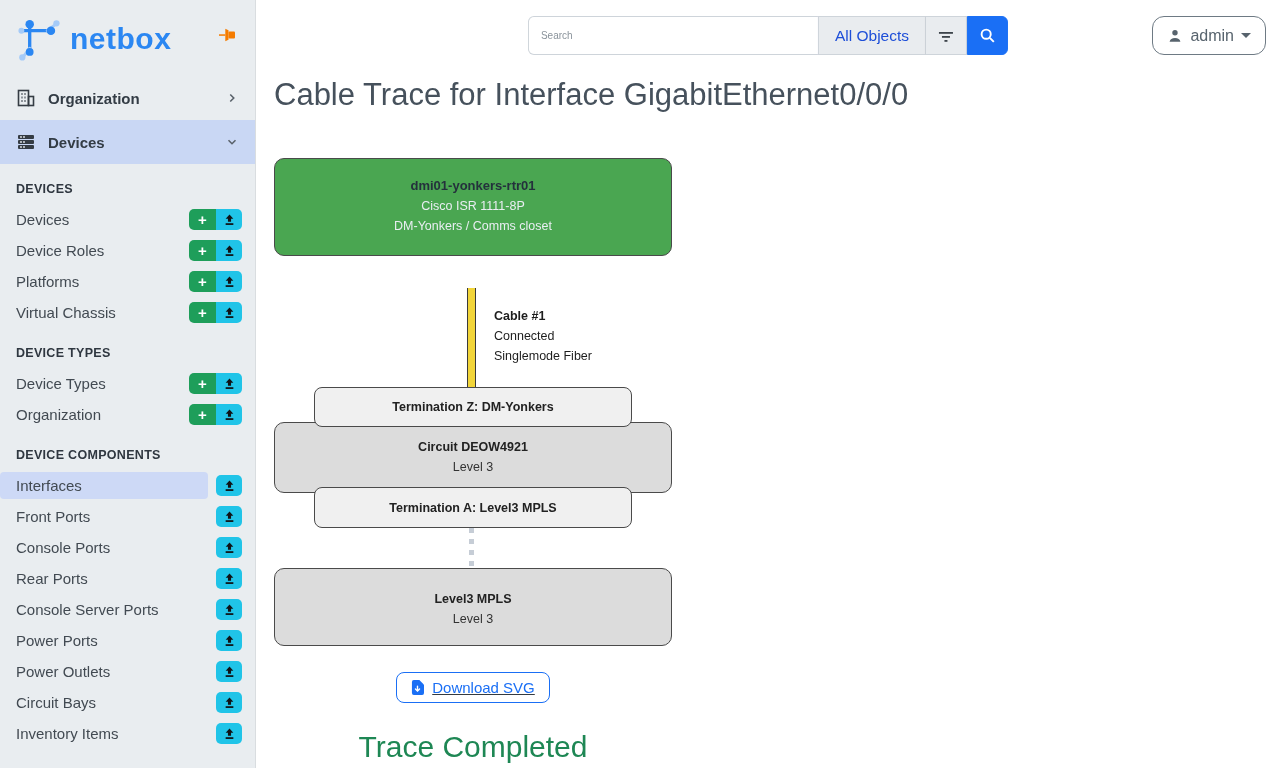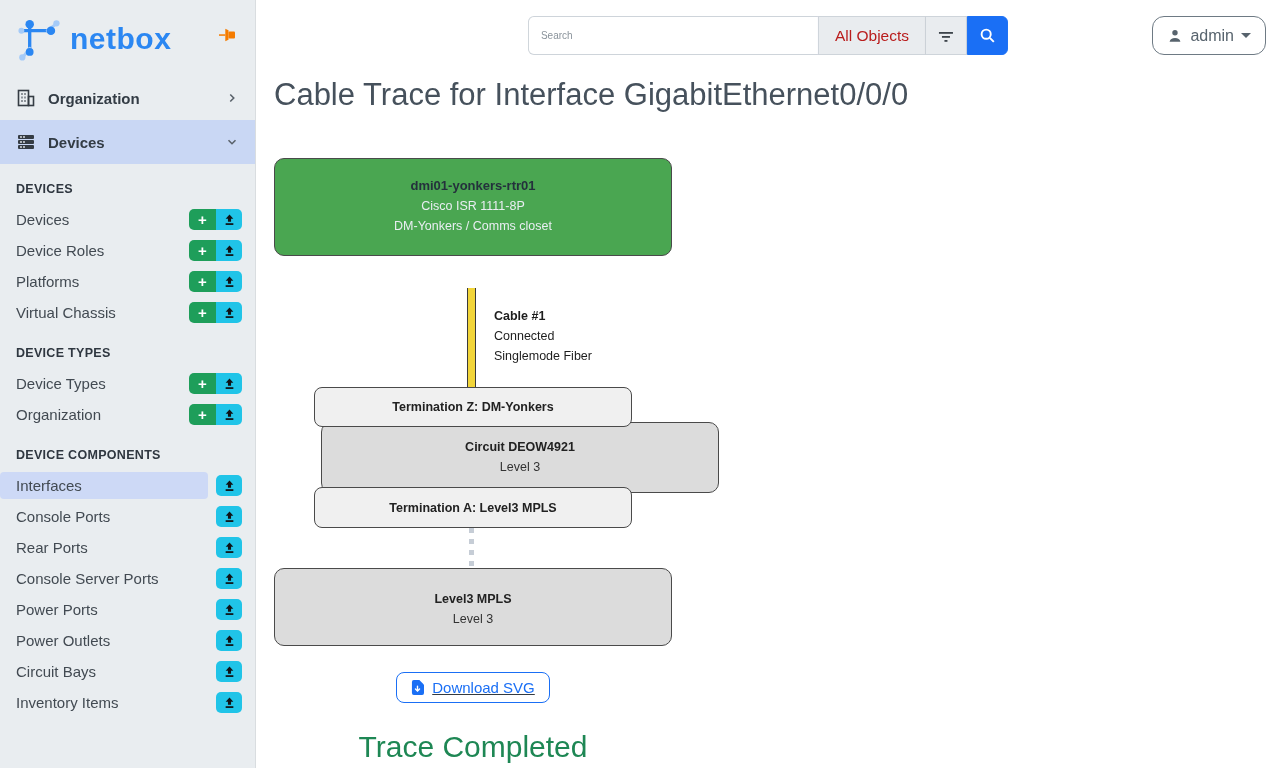--- a/index.html
+++ b/index.html
@@ -34,21 +34,21 @@
   .btn-upload.solo { border-radius:5px; }
 
   
   .main { flex:1; position:relative; background:#fff; }
   .topbar { position:relative; height:70px; }
   .search-group { position:absolute; left:50%; transform:translateX(-50%); top:16px; display:flex; height:39px; }
   .search-input { width:290px; height:39px; border:1px solid #ced4da; border-right:none; border-radius:6px 0 0 6px;
     padding:0 12px; font-size:10px; color:#343a40; outline:none; font-family:"Liberation Sans",sans-serif; }
   .search-input::placeholder { color:#8a939b; }
   .scope-btn { height:39px; padding:0 16px; background:#e9ecef; border:1px solid #ced4da; border-right:1px solid #c9cfd4;
-    font-size:15.5px; color:#b91c1c; cursor:pointer; font-family:"Liberation Sans",sans-serif; }
+    font-size:15.5px; color:#1d4ed8; cursor:pointer; font-family:"Liberation Sans",sans-serif; }
   .filter-btn { width:41px; height:39px; background:#e9ecef; border:1px solid #ced4da; border-left:none;
     display:flex; align-items:center; justify-content:center; cursor:pointer; }
   .go-btn { width:41px; height:39px; background:#1a6ff5; border:1px solid #1a6ff5; border-radius:0 6px 6px 0;
     display:flex; align-items:center; justify-content:center; cursor:pointer; }
   .user-btn { position:absolute; right:14px; top:16px; height:39px; display:flex; align-items:center; gap:7px;
     padding:0 14px; background:#fff; border:1.5px solid #6e7a84; border-radius:12px; color:#57636d;
     font-size:16px; cursor:pointer; font-family:"Liberation Sans",sans-serif; }
   .caret-down { width:0; height:0; border-left:5px solid transparent; border-right:5px solid transparent; border-top:5px solid #57636d; }
 
   .page-title { font-size:31px; font-weight:400; color:#46515c; margin:4px 0 0 18px; line-height:42px; }
@@ -63,21 +63,21 @@
   .device-sub { font-size:12.5px; color:#e9eef2; }
   .port-box { left:40px; width:318px; background:#f0f0f0; border-radius:8px; display:flex; align-items:center; justify-content:center;
     font-size:12.5px; font-weight:bold; color:#222; z-index:3; }
   .iface-box { top:89px; height:41px; }
   .termz-box { top:229px; height:40px; }
   .terma-box { top:329px; height:41px; }
   .cable-line { position:absolute; left:193px; top:130px; width:9px; height:99px; background:#f2d53a;
     border-left:1.5px solid #3a3a3a; border-right:1.5px solid #3a3a3a; z-index:2; }
   .cable-label { position:absolute; left:220px; top:148px; text-align:left; line-height:20px; font-size:12.5px; color:#1d1d1d; z-index:2; }
   .cable-name { font-weight:bold; }
-  .circuit-box { left:0; top:264px; width:398px; height:71px; background:#dcdcdc; border-radius:10px; padding-top:14px; line-height:20px; z-index:1;margin-left:47px; }
+  .circuit-box { left:0; top:264px; width:398px; height:71px; background:#dcdcdc; border-radius:10px; padding-top:14px; line-height:20px; z-index:1; }
   .circuit-name { font-size:12.5px; font-weight:bold; color:#222; }
   .circuit-sub { font-size:12.5px; color:#333; }
   .dashed-line { position:absolute; left:195px; top:370px; width:5px; height:40px; z-index:0;
     background:repeating-linear-gradient(to bottom, #c6cdd6 0 5px, transparent 5px 11px); }
   .provider-box { left:0; top:410px; width:398px; height:78px; background:#dcdcdc; border-radius:10px; padding-top:20px; line-height:20px; z-index:1; }
   .download-row { position:absolute; top:514px; left:0; width:100%; display:flex; justify-content:center;text-decoration:underline; }
   .download-btn { display:flex; align-items:center; gap:8px; background:#fff; border:1px solid #1a6ff5; border-radius:8px;
     color:#1a6ff5; font-size:15px; padding:5px 14px; height:31px; cursor:pointer; font-family:"Liberation Sans",sans-serif; }
   .trace-status { position:absolute; top:572px; left:0; width:100%; text-align:center; font-size:30px; color:#1e8754; }
 
@@ -273,20 +273,31 @@
         </span>
       <button class="btn-upload solo" style="margin-right:13px">
           <svg width="11" height="12" viewBox="0 0 12 12">
             <path d="M6 0 L10.2 4.6 H7.7 V8 H4.3 V4.6 H1.8 Z" fill="#101316"></path>
             <rect x="1.8" y="9.5" width="8.4" height="1.9" fill="#101316"></rect>
           </svg>
         </button>
     </div>
     <div class="nav-item">
       <span class="label-wrap">
+          <span class="i-label">Front Ports</span>
+        </span>
+      <button class="btn-upload solo" style="margin-right:13px">
+          <svg width="11" height="12" viewBox="0 0 12 12">
+            <path d="M6 0 L10.2 4.6 H7.7 V8 H4.3 V4.6 H1.8 Z" fill="#101316"></path>
+            <rect x="1.8" y="9.5" width="8.4" height="1.9" fill="#101316"></rect>
+          </svg>
+        </button>
+    </div>
+    <div class="nav-item">
+      <span class="label-wrap">
           <span class="i-label">Console Ports</span>
         </span>
       <button class="btn-upload solo" style="margin-right:13px">
           <svg width="11" height="12" viewBox="0 0 12 12">
             <path d="M6 0 L10.2 4.6 H7.7 V8 H4.3 V4.6 H1.8 Z" fill="#101316"></path>
             <rect x="1.8" y="9.5" width="8.4" height="1.9" fill="#101316"></rect>
           </svg>
         </button>
     </div>
     <div class="nav-item">

